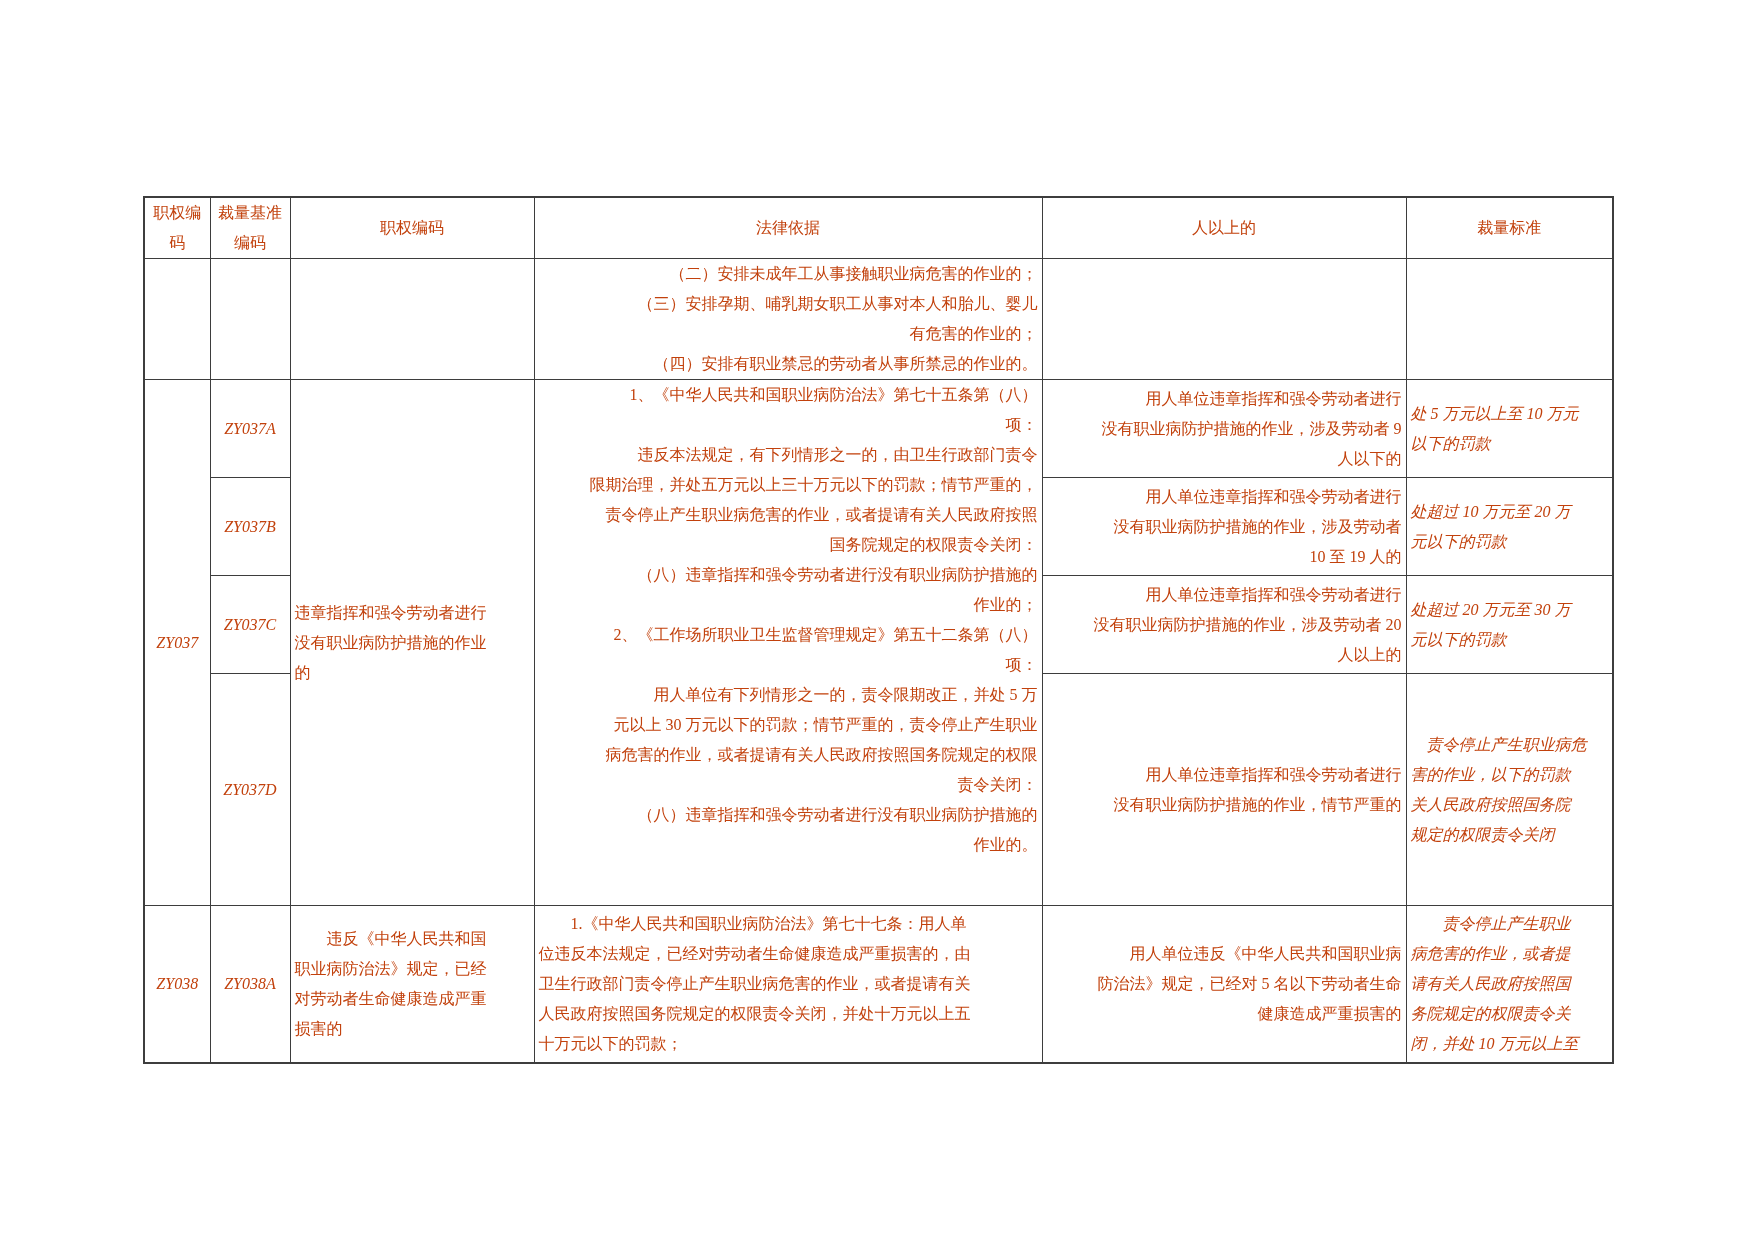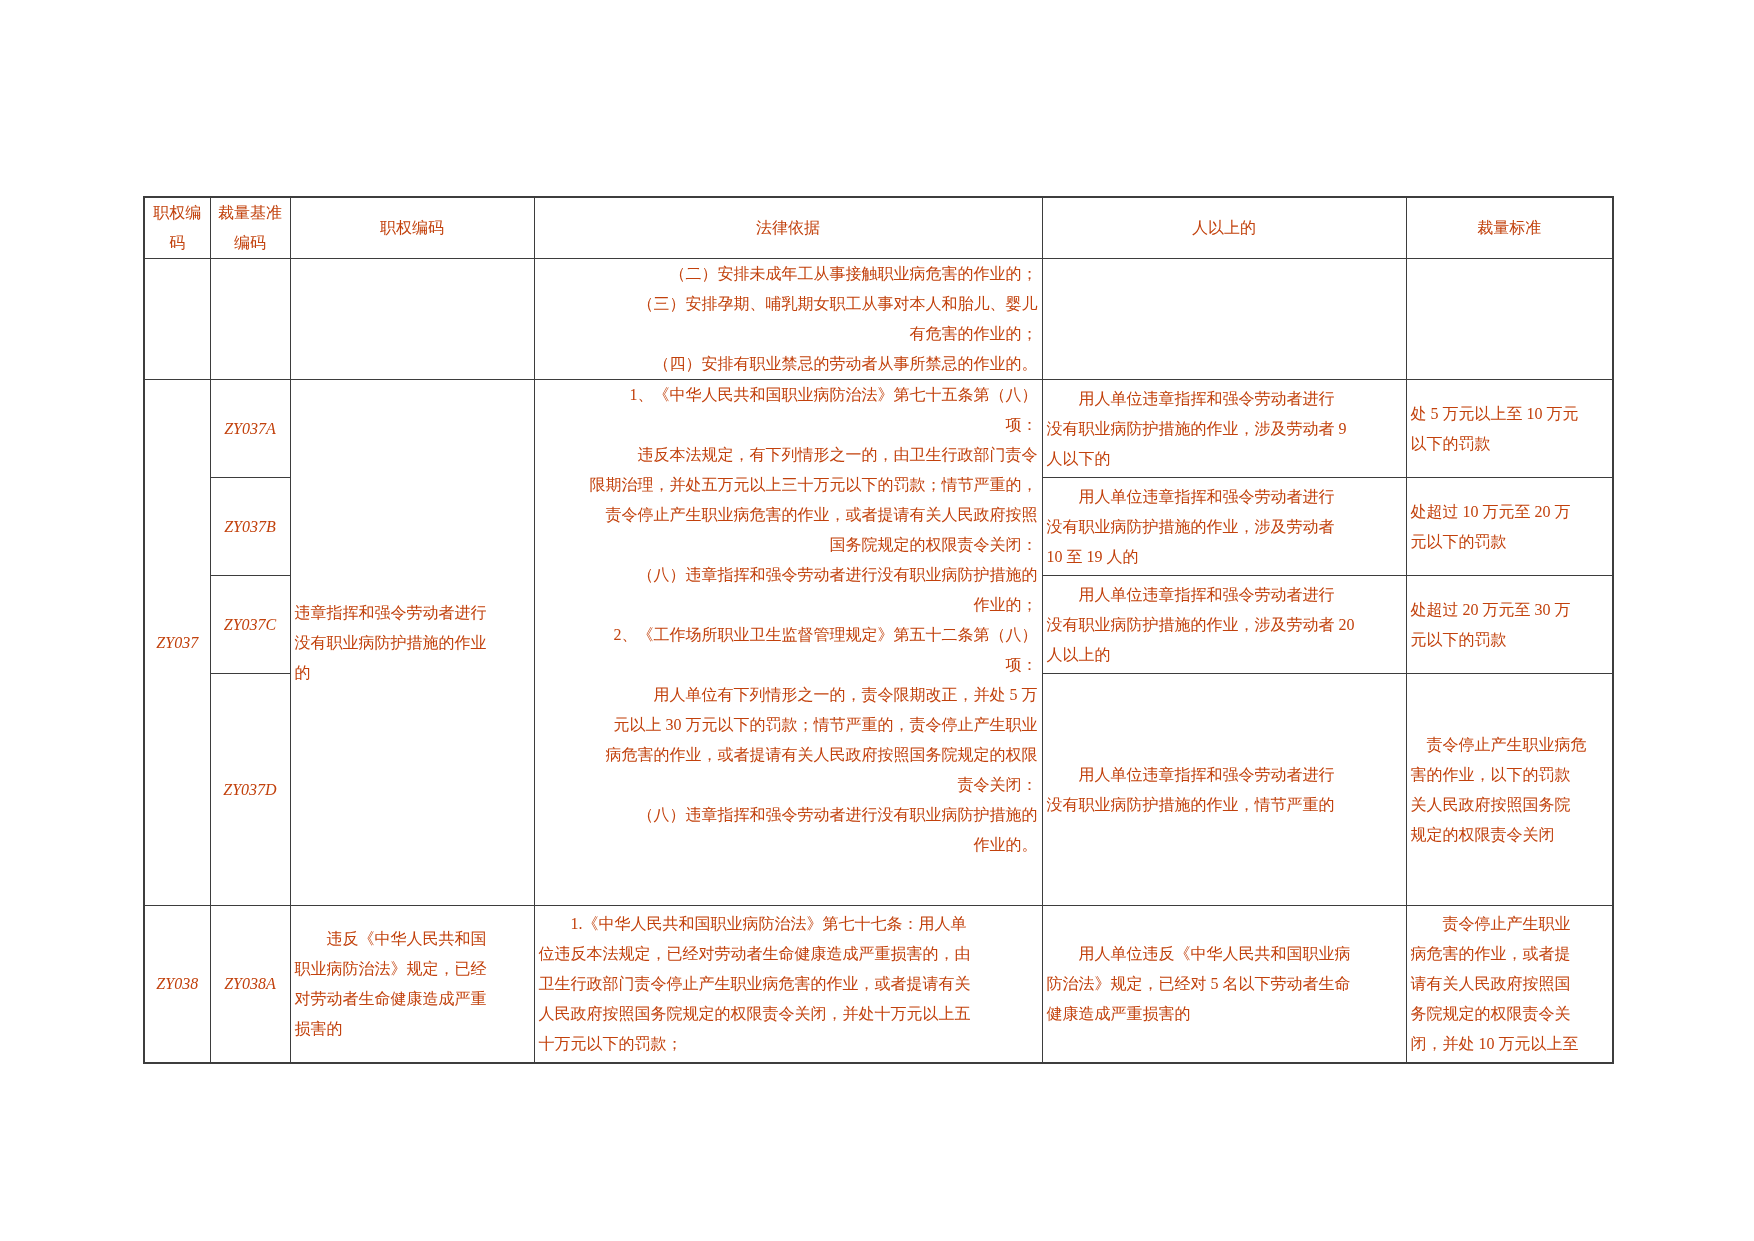--- a/index.html
+++ b/index.html
@@ -49,22 +49,22 @@
   td.txt-top {
     text-align: right;
     vertical-align: top;
     white-space: pre-wrap;
   }
   td.txt-mid {
     text-align: left;
     vertical-align: middle;
     white-space: pre-wrap;
   }
-  td.circ { padding: 0 3px; }
-  td.std  { padding: 0 4px; }
+  td.circ { padding: 0 3px; text-align: right; }
+  td.std  { padding: 0 4px; font-style: italic; }
   tr.h-header { height: 56px; }
   tr.h-r1     { height: 120px; }
   tr.h-a      { height: 98px; }
   tr.h-b      { height: 98px; }
   tr.h-c      { height: 98px; }
   tr.h-d      { height: 232px; }
   tr.h-38     { height: 157px; }
 </style>
 </head>
 <body>

